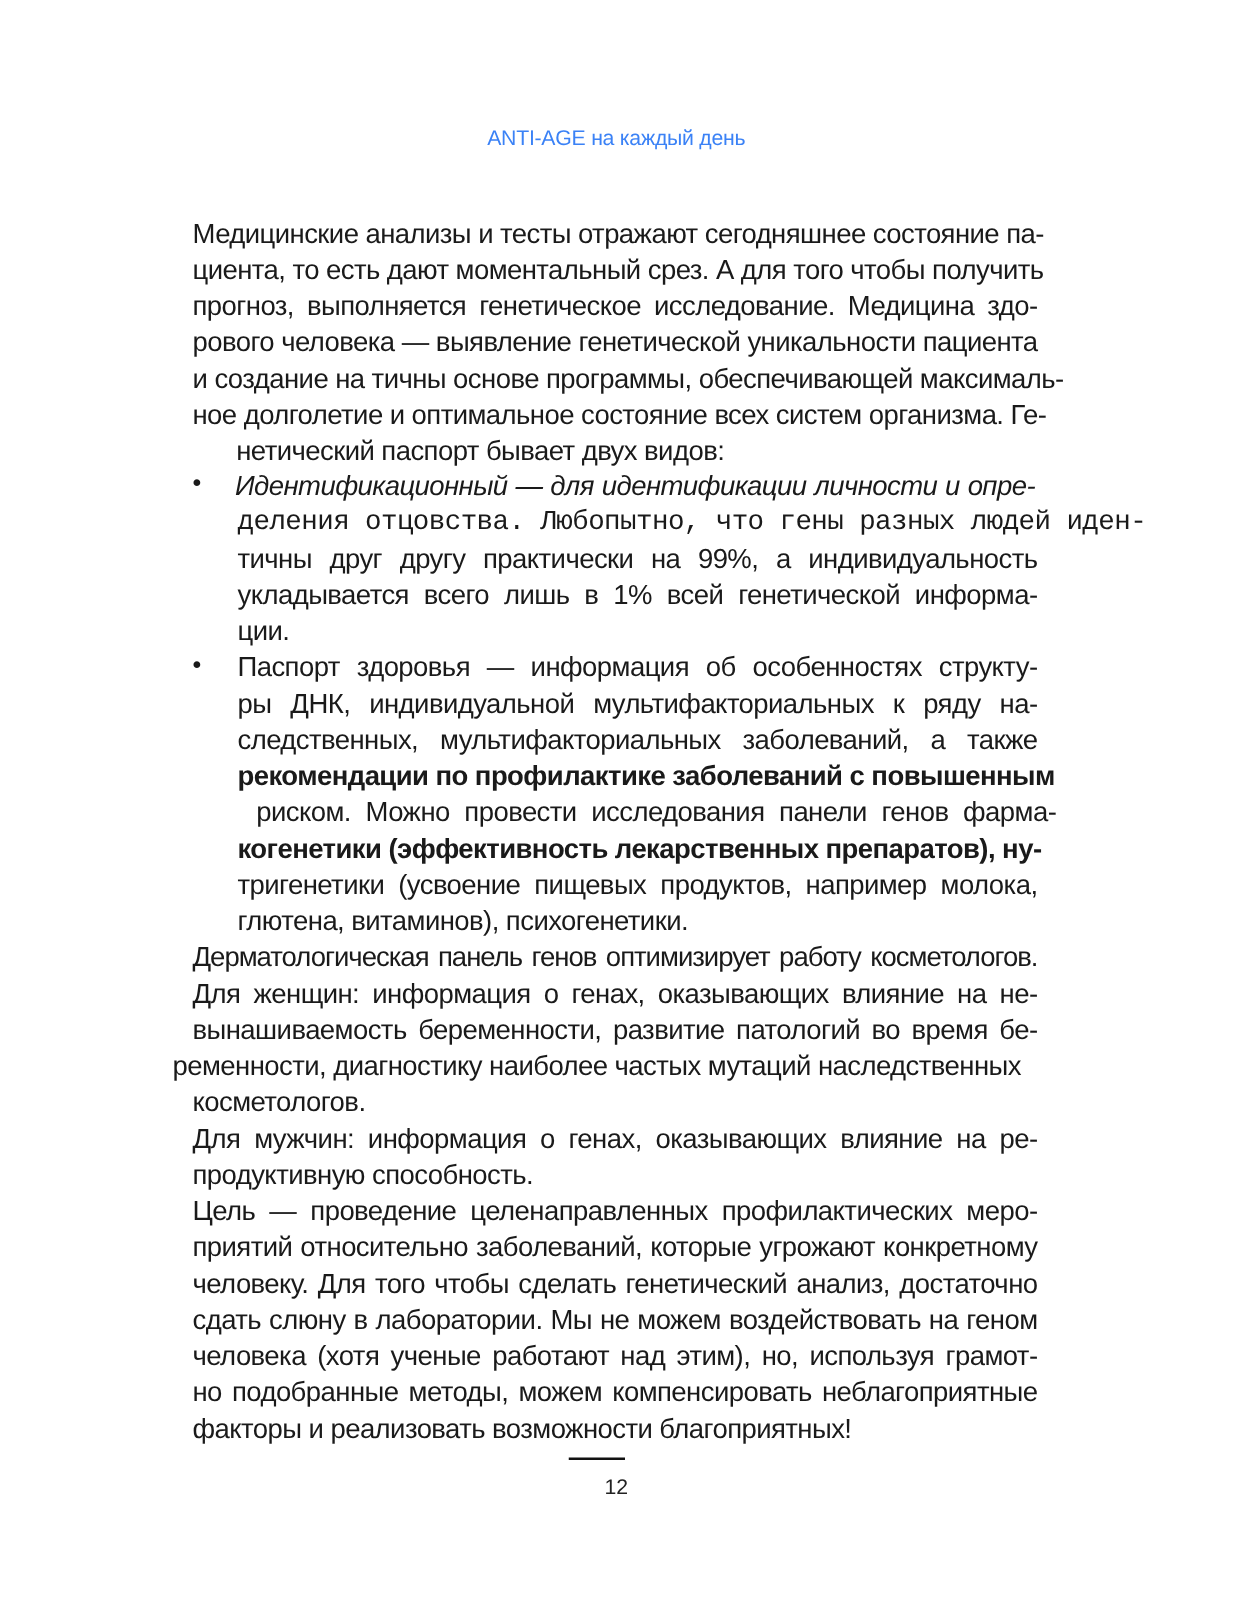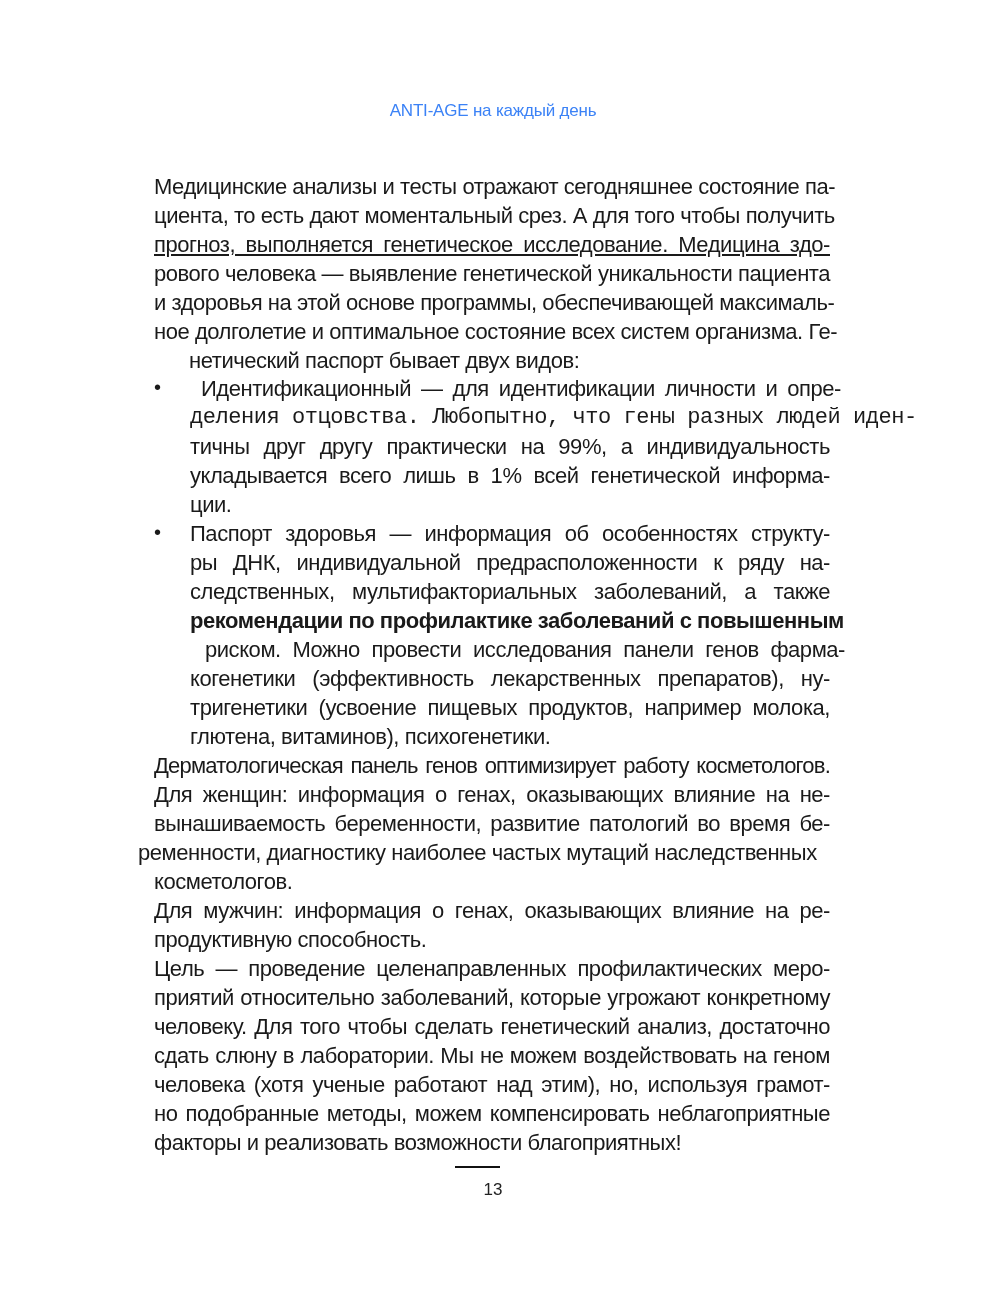--- a/index.html
+++ b/index.html
@@ -16,44 +16,44 @@
                  font-size: 17px; color: #222; }
 </style>
 </head>
 <body>
 
 <div class="running-head">ANTI-AGE на каждый день</div>
 
 <div>
   <div class="line just" style="top:173px;left:154px;width:676px;">Медицинские анализы и тесты отражают сегодняшнее состояние па-</div>
   <div class="line just" style="top:202px;left:154px;width:676px;">циента, то есть дают моментальный срез. А для того чтобы получить</div>
-  <div class="line just" style="top:231px;left:154px;width:676px;text-decoration:underline;">прогноз, выполняется генетическое исследование. Медицина здо-</div>
+  <div class="line just" style="top:231px;left:154px;width:676px;">прогноз, выполняется генетическое исследование. Медицина здо-</div>
   <div class="line just" style="top:260px;left:154px;width:676px;">рового человека — выявление генетической уникальности пациента</div>
-  <div class="line just" style="top:289px;left:154px;width:676px;">и здоровья на этой основе программы, обеспечивающей максималь-</div>
+  <div class="line just" style="top:289px;left:154px;width:676px;">и создание на тичны основе программы, обеспечивающей максималь-</div>
   <div class="line just" style="top:318px;left:154px;width:676px;">ное долголетие и оптимальное состояние всех систем организма. Ге-</div>
   <div class="line" style="top:347px;left:154px;margin-left:35px;">нетический паспорт бывает двух видов:</div>
 </div>
 
 <div>
   <div>
     <span class="bullet" style="top:373px;left:154px;">•</span>
-    <div class="line just" style="top:375px;left:201px;width:640px;">Идентификационный — для идентификации личности и опре-</div>
+    <div class="line just" style="top:375px;left:188px;width:640px;font-style:italic;">Идентификационный — для идентификации личности и опре-</div>
     <div class="line just" style="top:404px;left:190px;width:640px;font-family:Liberation Mono, monospace;">деления отцовства. Любопытно, что гены разных людей иден-</div>
     <div class="line just" style="top:433px;left:190px;width:640px;">тичны друг другу практически на 99%, а индивидуальность</div>
     <div class="line just" style="top:462px;left:190px;width:640px;">укладывается всего лишь в 1% всей генетической информа-</div>
     <div class="line" style="top:491px;left:190px;">ции.</div>
   </div>
   <div>
     <span class="bullet" style="top:518px;left:154px;">•</span>
     <div class="line just" style="top:520px;left:190px;width:640px;">Паспорт здоровья — информация об особенностях структу-</div>
-    <div class="line just" style="top:549px;left:190px;width:640px;">ры ДНК, индивидуальной предрасположенности к ряду на-</div>
+    <div class="line just" style="top:549px;left:190px;width:640px;">ры ДНК, индивидуальной мультифакториальных к ряду на-</div>
     <div class="line just" style="top:578px;left:190px;width:640px;">следственных, мультифакториальных заболеваний, а также</div>
     <div class="line just" style="top:607px;left:190px;width:640px;font-weight:bold;">рекомендации по профилактике заболеваний с повышенным</div>
     <div class="line just" style="top:636px;left:205px;width:640px;">риском. Можно провести исследования панели генов фарма-</div>
-    <div class="line just" style="top:665px;left:190px;width:640px;">когенетики (эффективность лекарственных препаратов), ну-</div>
+    <div class="line just" style="top:665px;left:190px;width:640px;font-weight:bold;">когенетики (эффективность лекарственных препаратов), ну-</div>
     <div class="line just" style="top:694px;left:190px;width:640px;">тригенетики (усвоение пищевых продуктов, например молока,</div>
     <div class="line" style="top:723px;left:190px;">глютена, витаминов), психогенетики.</div>
   </div>
 </div>
 
 <div class="line just" style="top:752px;left:154px;width:676px;letter-spacing:-0.8px;">Дерматологическая панель генов оптимизирует работу косметологов.</div>
 
 <div>
   <div class="line just" style="top:781px;left:154px;width:676px;">Для женщин: информация о генах, оказывающих влияние на не-</div>
   <div class="line just" style="top:810px;left:154px;width:676px;">вынашиваемость беременности, развитие патологий во время бе-</div>
@@ -70,13 +70,13 @@
   <div class="line just" style="top:955px;left:154px;width:676px;">Цель — проведение целенаправленных профилактических меро-</div>
   <div class="line just" style="top:984px;left:154px;width:676px;">приятий относительно заболеваний, которые угрожают конкретному</div>
   <div class="line just" style="top:1013px;left:154px;width:676px;">человеку. Для того чтобы сделать генетический анализ, достаточно</div>
   <div class="line just" style="top:1042px;left:154px;width:676px;">сдать слюну в лаборатории. Мы не можем воздействовать на геном</div>
   <div class="line just" style="top:1071px;left:154px;width:676px;">человека (хотя ученые работают над этим), но, используя грамот-</div>
   <div class="line just" style="top:1100px;left:154px;width:676px;">но подобранные методы, можем компенсировать неблагоприятные</div>
   <div class="line" style="top:1129px;left:154px;">факторы и реализовать возможности благоприятных!</div>
 </div>
 
 <div class="rule"></div>
-<div class="page-number">13</div>
+<div class="page-number">12</div>
 
 </body></html>

